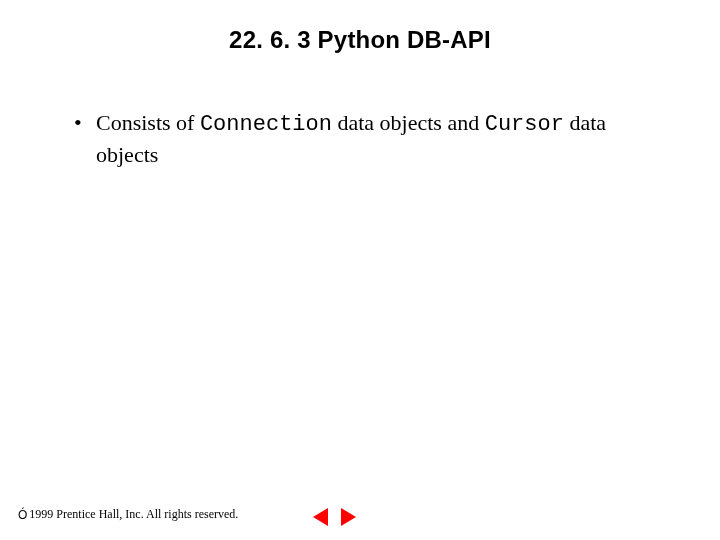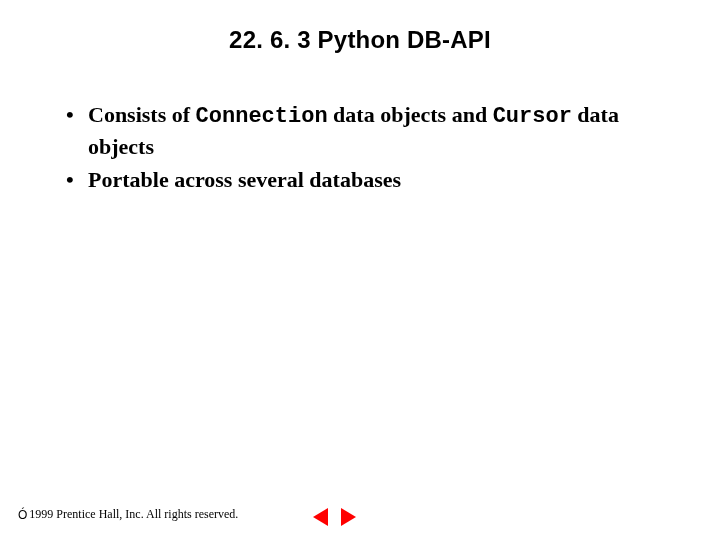--- a/index.html
+++ b/index.html
@@ -32,22 +32,21 @@
   }
   .body {
     position: absolute;
     top: 100px;
     left: 60px;
     right: 60px;
   }
   ul.bullets {
     list-style: none;
     padding: 0;
-    margin: 0;
-    font-weight: bold;
+    margin: 8px;
   }
   ul.bullets > li {
     position: relative;
     padding-left: 28px;
     font-size: 22px;
     line-height: 1.35;
     margin-bottom: 4px;
   }
   ul.bullets > li::before {
     content: "•";
@@ -98,21 +97,20 @@
 </head>
 <body>
 
 <div class="slide">
 
   <div class="title">22. 6. 3 Python DB-API</div>
 
   <div class="body">
     <ul class="bullets">
         <li><span class="tok-serif">Consists of </span><span class="tok-mono">Connection</span><span class="tok-serif"> data objects and </span><span class="tok-mono">Cursor</span><span class="tok-serif"> data objects</span></li>
-        <li><span class="tok-serif">Portable across several databases</span></li>
       </ul>
   </div>
 
   <div class="footer">
     <span class="copy-sym">Ó</span>
     <span> 1999 Prentice Hall, Inc.  All rights reserved.</span>
   </div>
 
   <div class="nav">
     <div class="nav-btn" title="previous slide">

